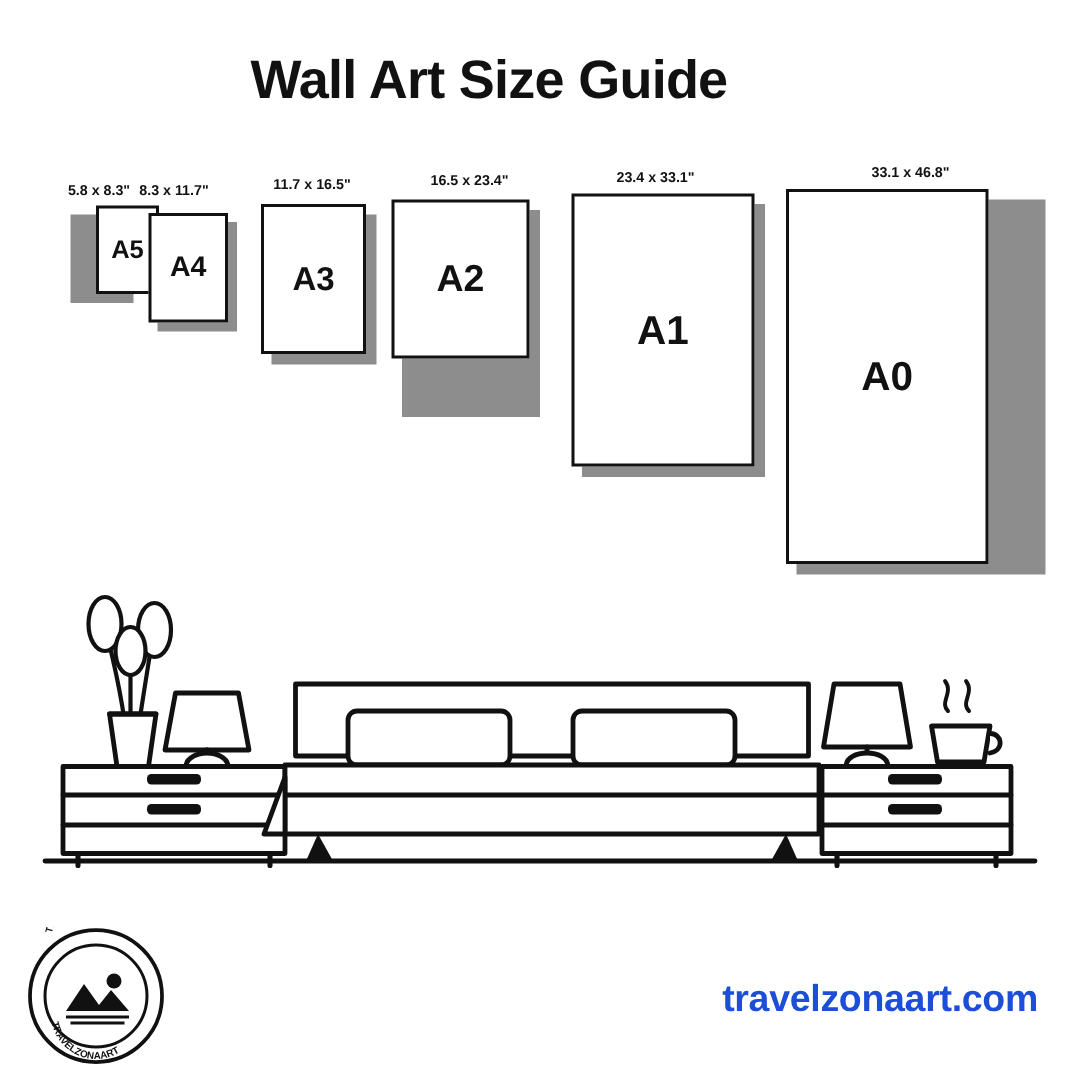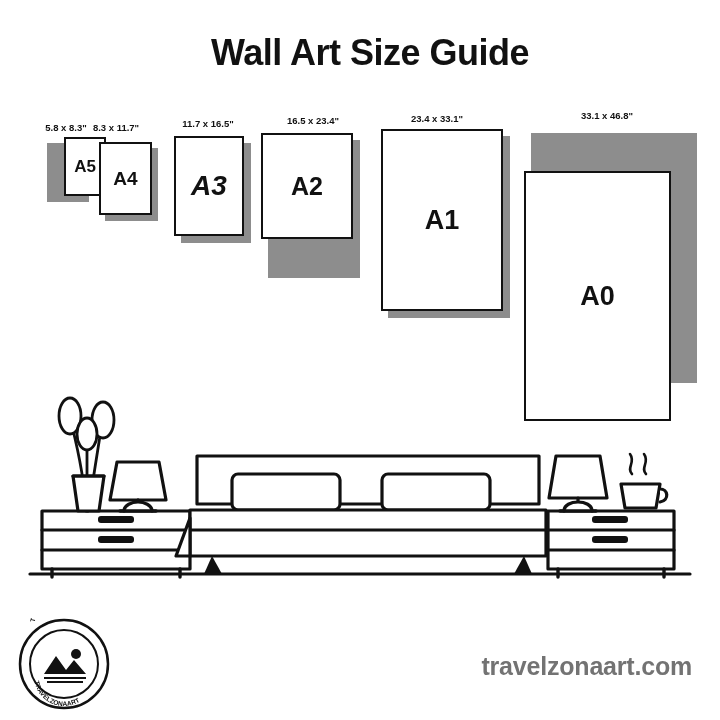--- a/index.html
+++ b/index.html
@@ -20,21 +20,20 @@
   #page-title {
     position: absolute;
     top: 32px;
     left: 0;
     width: 652px;
     text-align: center;
     font-size: 36px;
     font-weight: bold;
     letter-spacing: -0.5px;
     color: #111111;
-    margin-left: 44px;
   }
 
   
   #size-chart {
     position: absolute;
     top: 110px;
     left: 0;
     width: 720px;
     height: 290px;
   }
@@ -91,21 +90,21 @@
     top: 18px;
     width: 92px;
     height: 92px;
   }
   #site-url {
     position: absolute;
     right: 28px;
     top: 52px;
     font-size: 25px;
     font-weight: bold;
-    color: #737373;
+    color: #1d4ed8;
     letter-spacing: -0.2px;
   }
 </style>
 </head>
 <body>
 
 <div id="page-title">Wall Art Size Guide</div>
 
 <div id="size-chart">
 
@@ -122,21 +121,21 @@
     <div class="frame-shadow" style="left:105px; top:38px; width:53px; height:73px;"></div>
     <div class="frame-box" style="left:99px; top:32px; width:53px; height:73px;">
       <span class="frame-label" style="font-size:19px;">A4</span>
     </div>
   </div>
 
   <div class="frame-group">
     <div class="frame-dims" style="left:160px; top:8px; width:96px;">11.7 x 16.5"</div>
     <div class="frame-shadow" style="left:181px; top:33px; width:70px; height:100px;"></div>
     <div class="frame-box" style="left:174px; top:26px; width:70px; height:100px;">
-      <span class="frame-label" style="font-size:28px;font-style:italic;">A3</span>
+      <span class="frame-label" style="font-size:22px;">A3</span>
     </div>
   </div>
 
   <div class="frame-group">
     <div class="frame-dims" style="left:258px; top:5px; width:110px;">16.5 x 23.4"</div>
     <div class="frame-shadow" style="left:268px; top:30px; width:92px; height:138px;"></div>
     <div class="frame-box" style="left:261px; top:23px; width:92px; height:106px;">
       <span class="frame-label" style="font-size:25px;">A2</span>
     </div>
   </div>
@@ -145,21 +144,21 @@
     <div class="frame-dims" style="left:376px; top:3px; width:122px;">23.4 x 33.1"</div>
     <div class="frame-shadow" style="left:388px; top:26px; width:122px; height:182px;"></div>
     <div class="frame-box" style="left:381px; top:19px; width:122px; height:182px;align-items:center;">
       <span class="frame-label" style="font-size:27px;">A1</span>
     </div>
   </div>
 
   <div class="frame-group">
     <div class="frame-dims" style="left:524px; top:0px; width:166px;">33.1 x 46.8"</div>
     <div class="frame-shadow" style="left:531px; top:23px; width:166px; height:250px;"></div>
-    <div class="frame-box" style="left:524px; top:16px; width:147px; height:250px;margin-top:45px;">
+    <div class="frame-box" style="left:524px; top:16px; width:135px; height:250px;">
       <span class="frame-label" style="font-size:27px;">A0</span>
     </div>
   </div>
 
 </div>
 
 <div id="room-illustration">
   <svg width="720" height="220" viewBox="0 0 720 220" fill="none" stroke="#111111" stroke-width="3.2" stroke-linecap="round" stroke-linejoin="round">
 
     <g>

